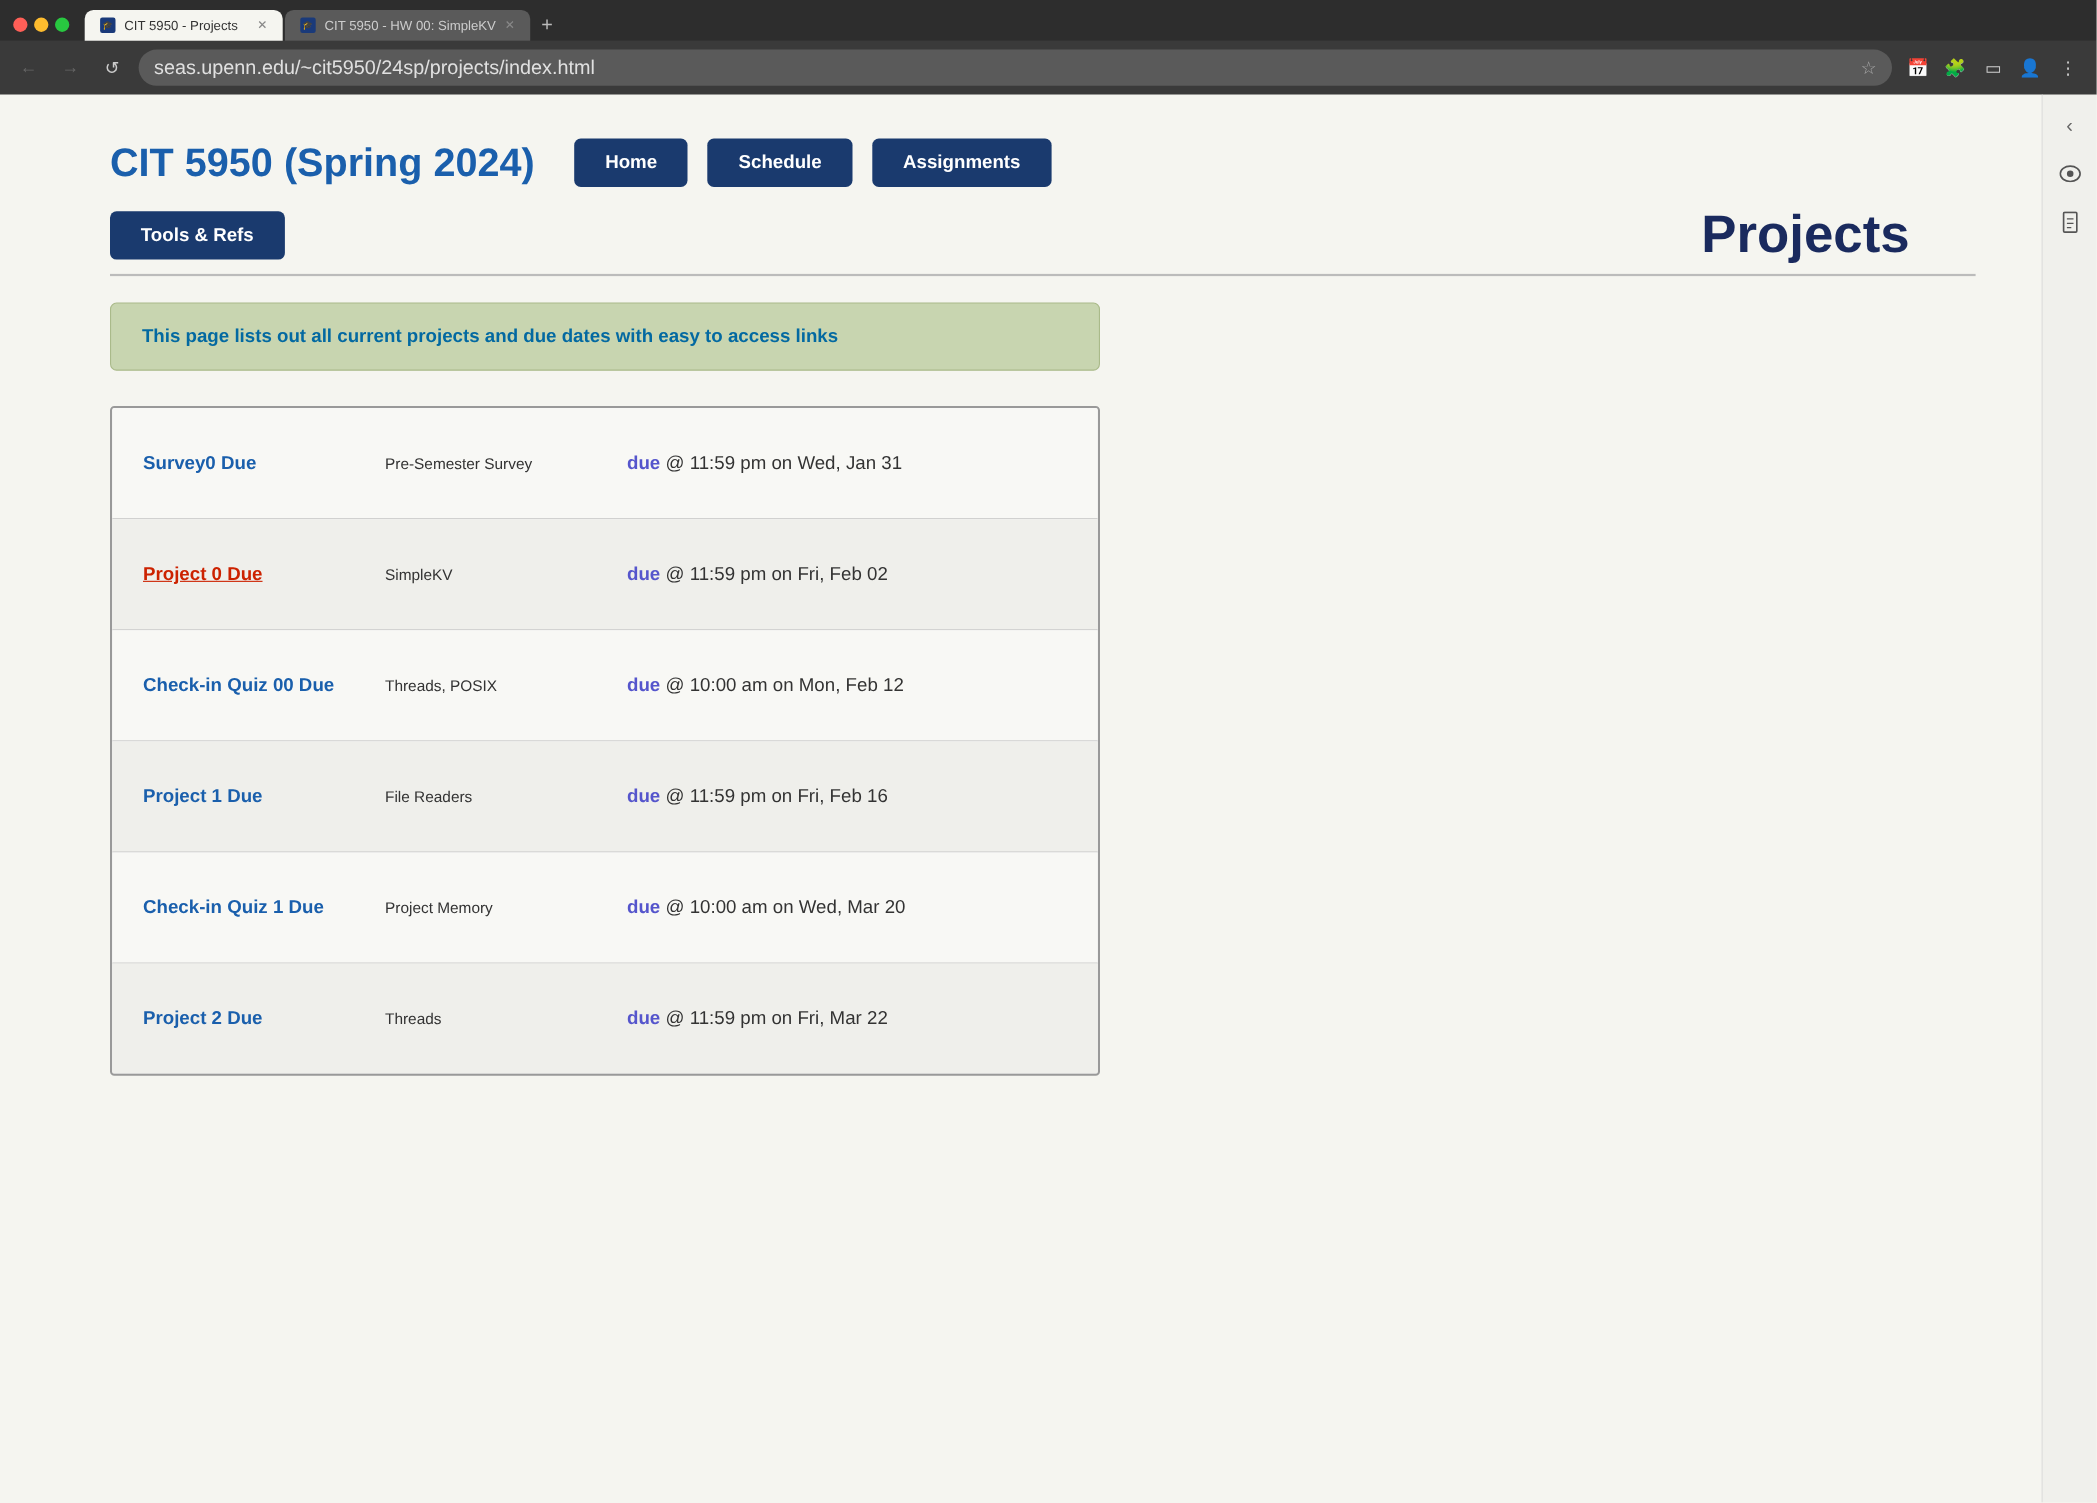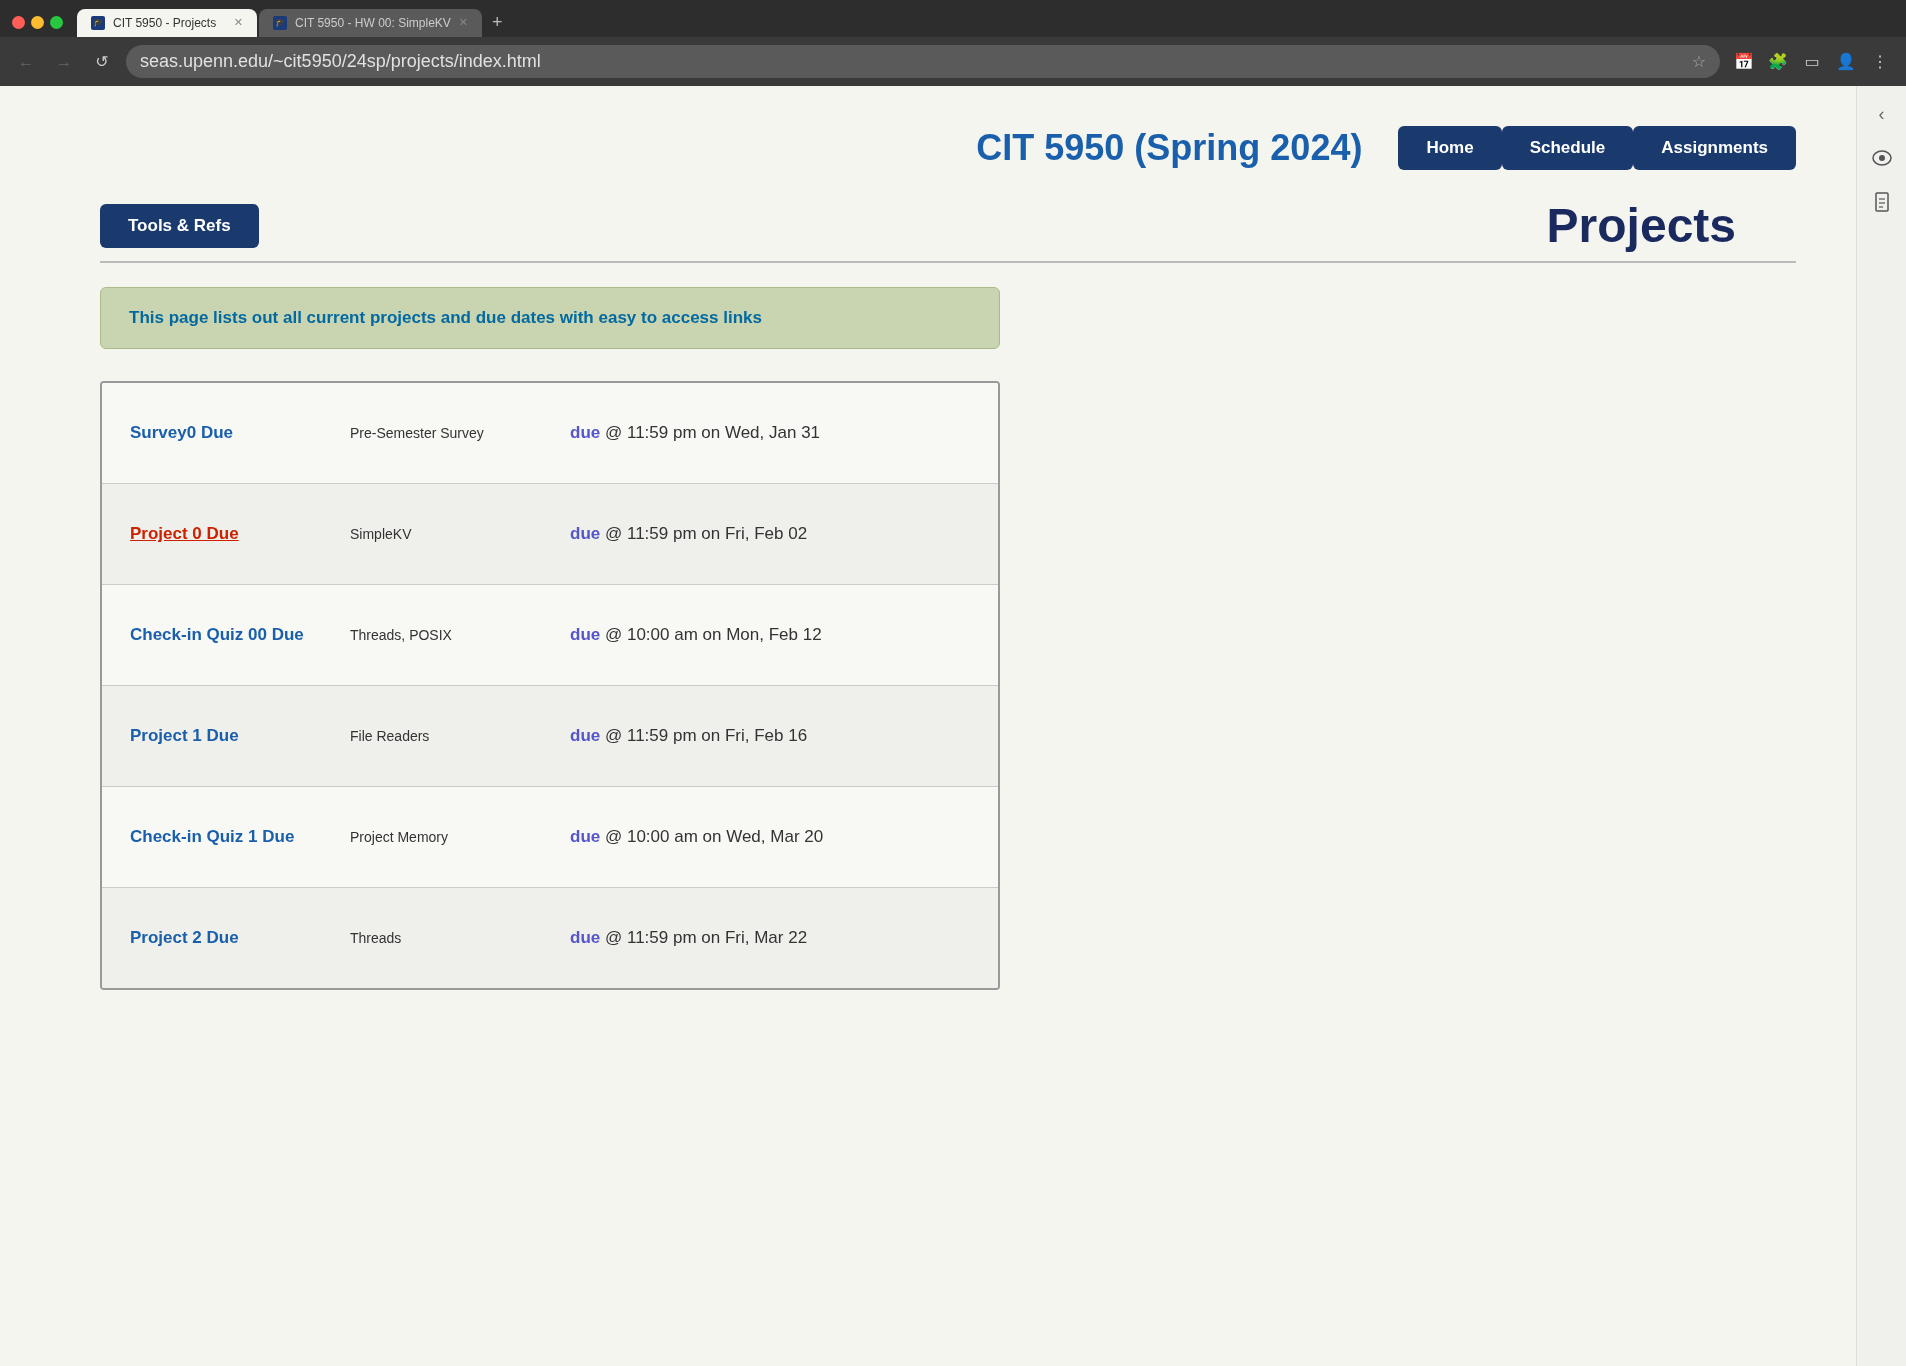--- a/index.html
+++ b/index.html
@@ -200,34 +200,33 @@
       padding: 40px 60px 40px 100px;
       overflow-y: auto;
     }
 
     
     .site-header {
       display: flex;
       align-items: center;
       flex-wrap: wrap;
       gap: 16px;
-      margin-bottom: 28px;
-      justify-content: flex-end;
+      margin-bottom: 16px;
     }
 
     .site-title {
       color: #1a5fac;
       font-size: 36px;
       font-weight: bold;
       margin-right: 20px;
     }
 
     .nav-buttons {
       display: flex;
-      gap: 0;
+      gap: 18px;
     }
 
     .nav-button {
       background: #1a3a6e;
       color: white;
       border: none;
       padding: 12px 28px;
       border-radius: 6px;
       font-size: 17px;
       font-weight: 600;

